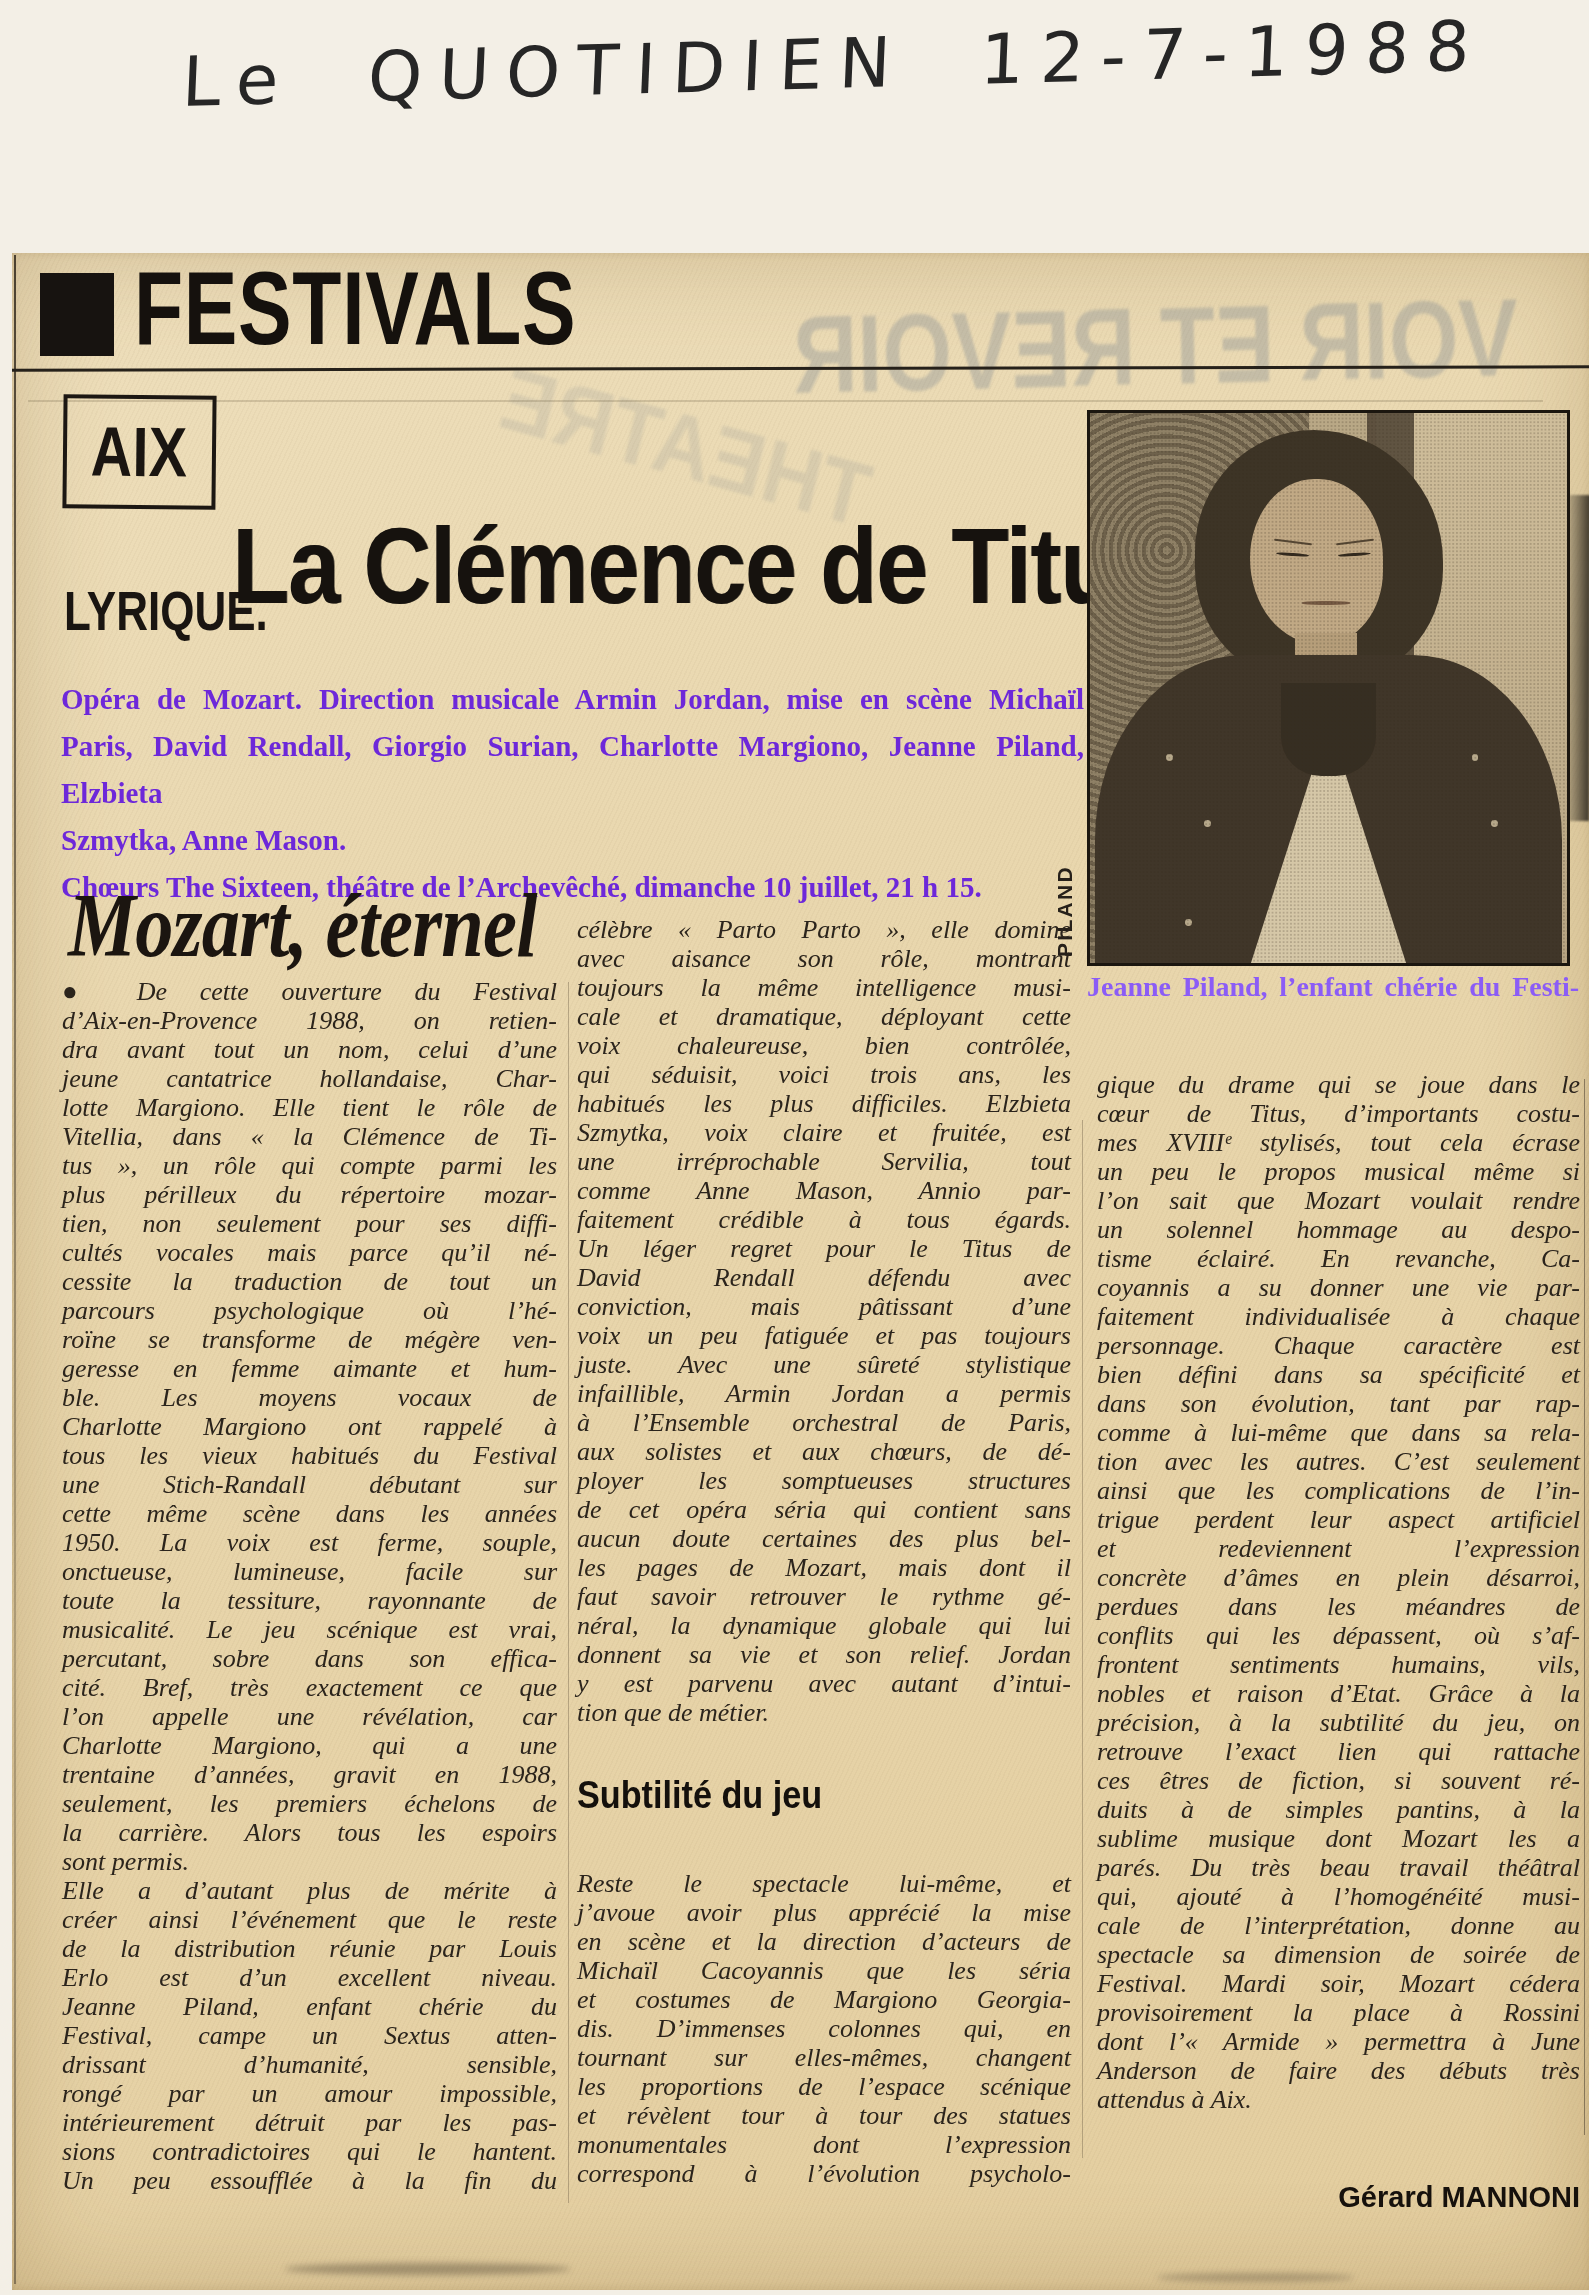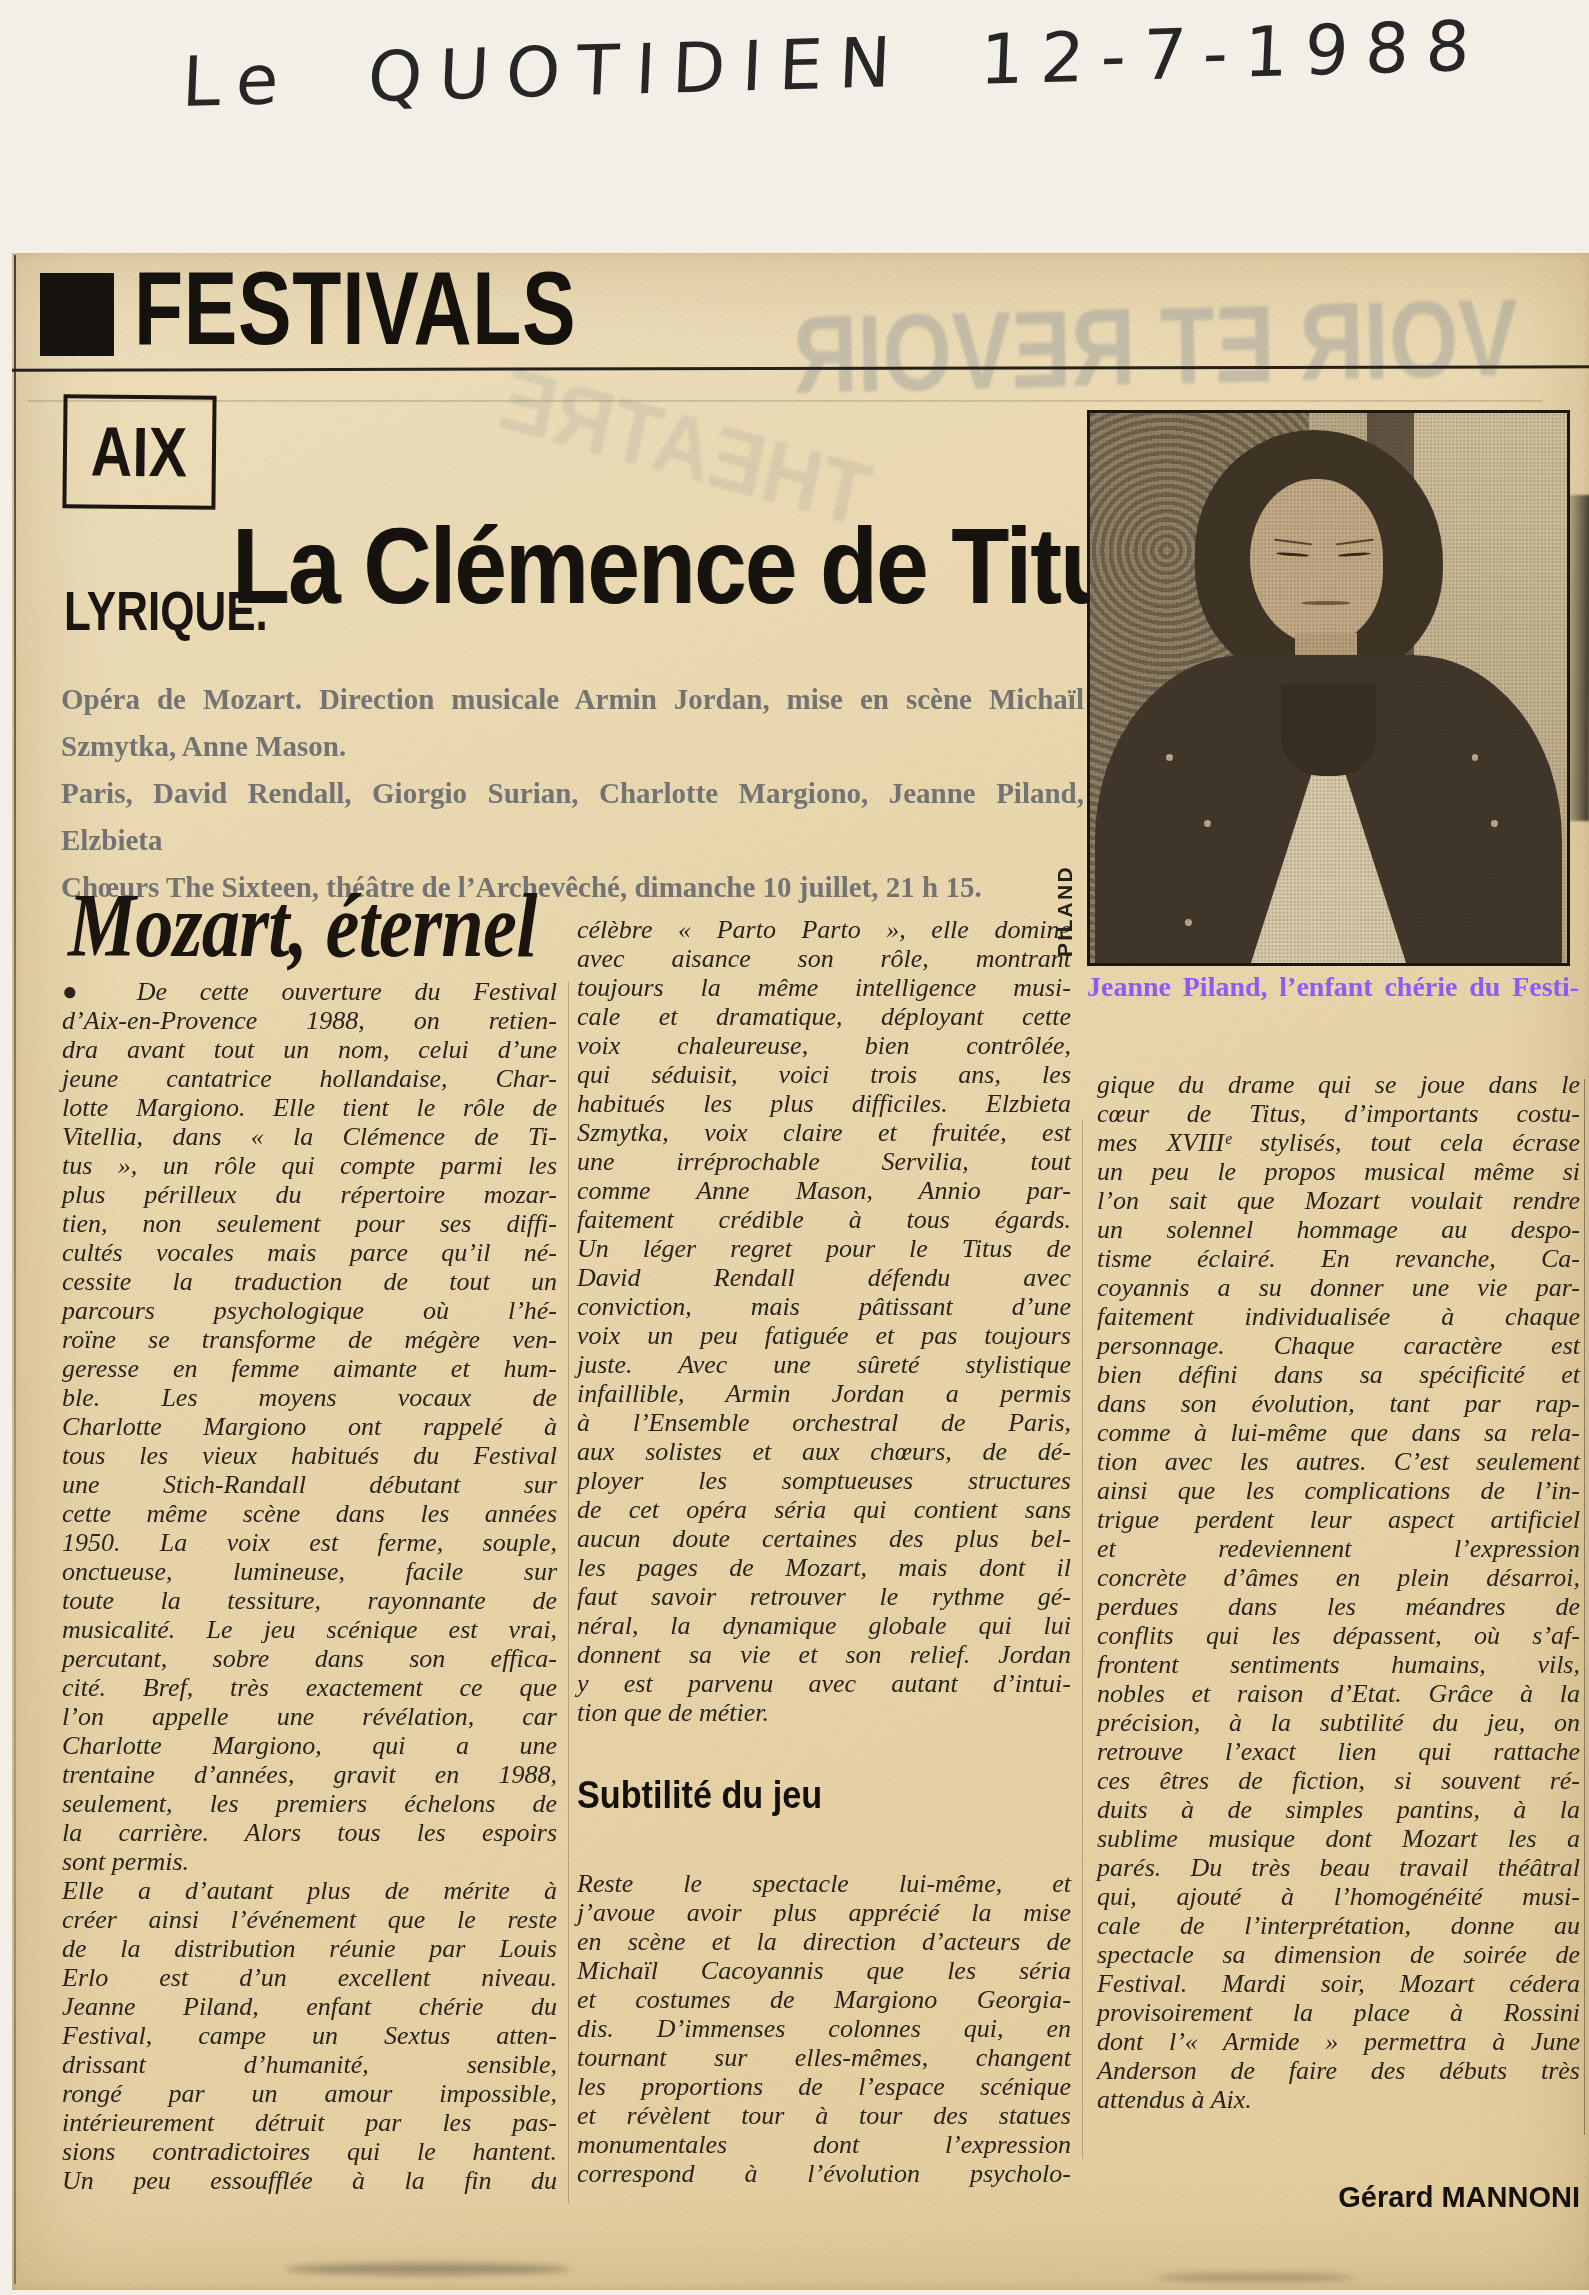--- a/index.html
+++ b/index.html
@@ -57,21 +57,21 @@
   .aixbox span{font-family:"Liberation Sans", sans-serif;font-weight:700;font-size:70px;color:#1a1511;
     transform:scaleX(.82);letter-spacing:0.5px;}
   .rubric{position:absolute;left:64px;top:579px;font-family:"Liberation Sans", sans-serif;font-weight:700;
     font-size:55px;color:#1a1511;transform:scaleX(.80);transform-origin:left top;white-space:nowrap;}
   .title{position:absolute;left:232px;top:507px;font-family:"Liberation Sans", sans-serif;font-weight:700;
     font-size:107px;line-height:119px;color:#16120e;transform:scaleX(.88);transform-origin:left top;
     letter-spacing:-1.8px;white-space:nowrap;text-shadow:0.9px 0 0 rgba(22,18,14,.6);}
 
   
   .intro{position:absolute;left:61px;top:676px;width:1023px;
-    font-family:"Liberation Serif", serif;font-weight:700;font-size:29px;line-height:47px;color:#737373;}
+    font-family:"Liberation Serif", serif;font-weight:700;font-size:29px;line-height:47px;color:#6d28d9;}
 
   
   .headline2{position:absolute;left:68px;top:878px;font-family:"Liberation Serif", serif;
     font-style:italic;font-weight:700;font-size:90px;line-height:96px;color:#1b1510;
     transform:scaleX(.85);transform-origin:left top;white-space:nowrap;letter-spacing:-0.9px;}
 
   
   .bodycol{position:absolute;font-family:"Liberation Serif", serif;font-style:italic;font-weight:500;
     font-size:26px;line-height:29px;color:#2b241c;}
   .col1{left:62px;top:977px;width:495px;}
@@ -144,22 +144,22 @@
 <div class="rule-faint"></div>
 
 <div class="aixbox">
   <span>AIX</span>
 </div>
 <div class="rubric">LYRIQUE.</div>
 <div class="title">La Clémence de Titus</div>
 
 <div class="intro">
     <div class="line">Opéra de Mozart. Direction musicale Armin Jordan, mise en scène Michaïl</div>
+    <div class="line">Paris, David Rendall, Giorgio Surian, Charlotte Margiono, Jeanne Piland, Elzbieta</div>
     <div class="line short">Szmytka, Anne Mason.</div>
-    <div class="line">Paris, David Rendall, Giorgio Surian, Charlotte Margiono, Jeanne Piland, Elzbieta</div>
     <div class="line short">Chœurs The Sixteen, théâtre de l’Archevêché, dimanche 10 juillet, 21 h 15.</div>
   </div>
 
 <div class="headline2">Mozart, éternel</div>
 
 <div class="photo">
   <div class="ph-foliage"></div>
   <div class="ph-wall"></div>
   <div class="ph-band"></div>
   <div class="ph-hair"></div>

